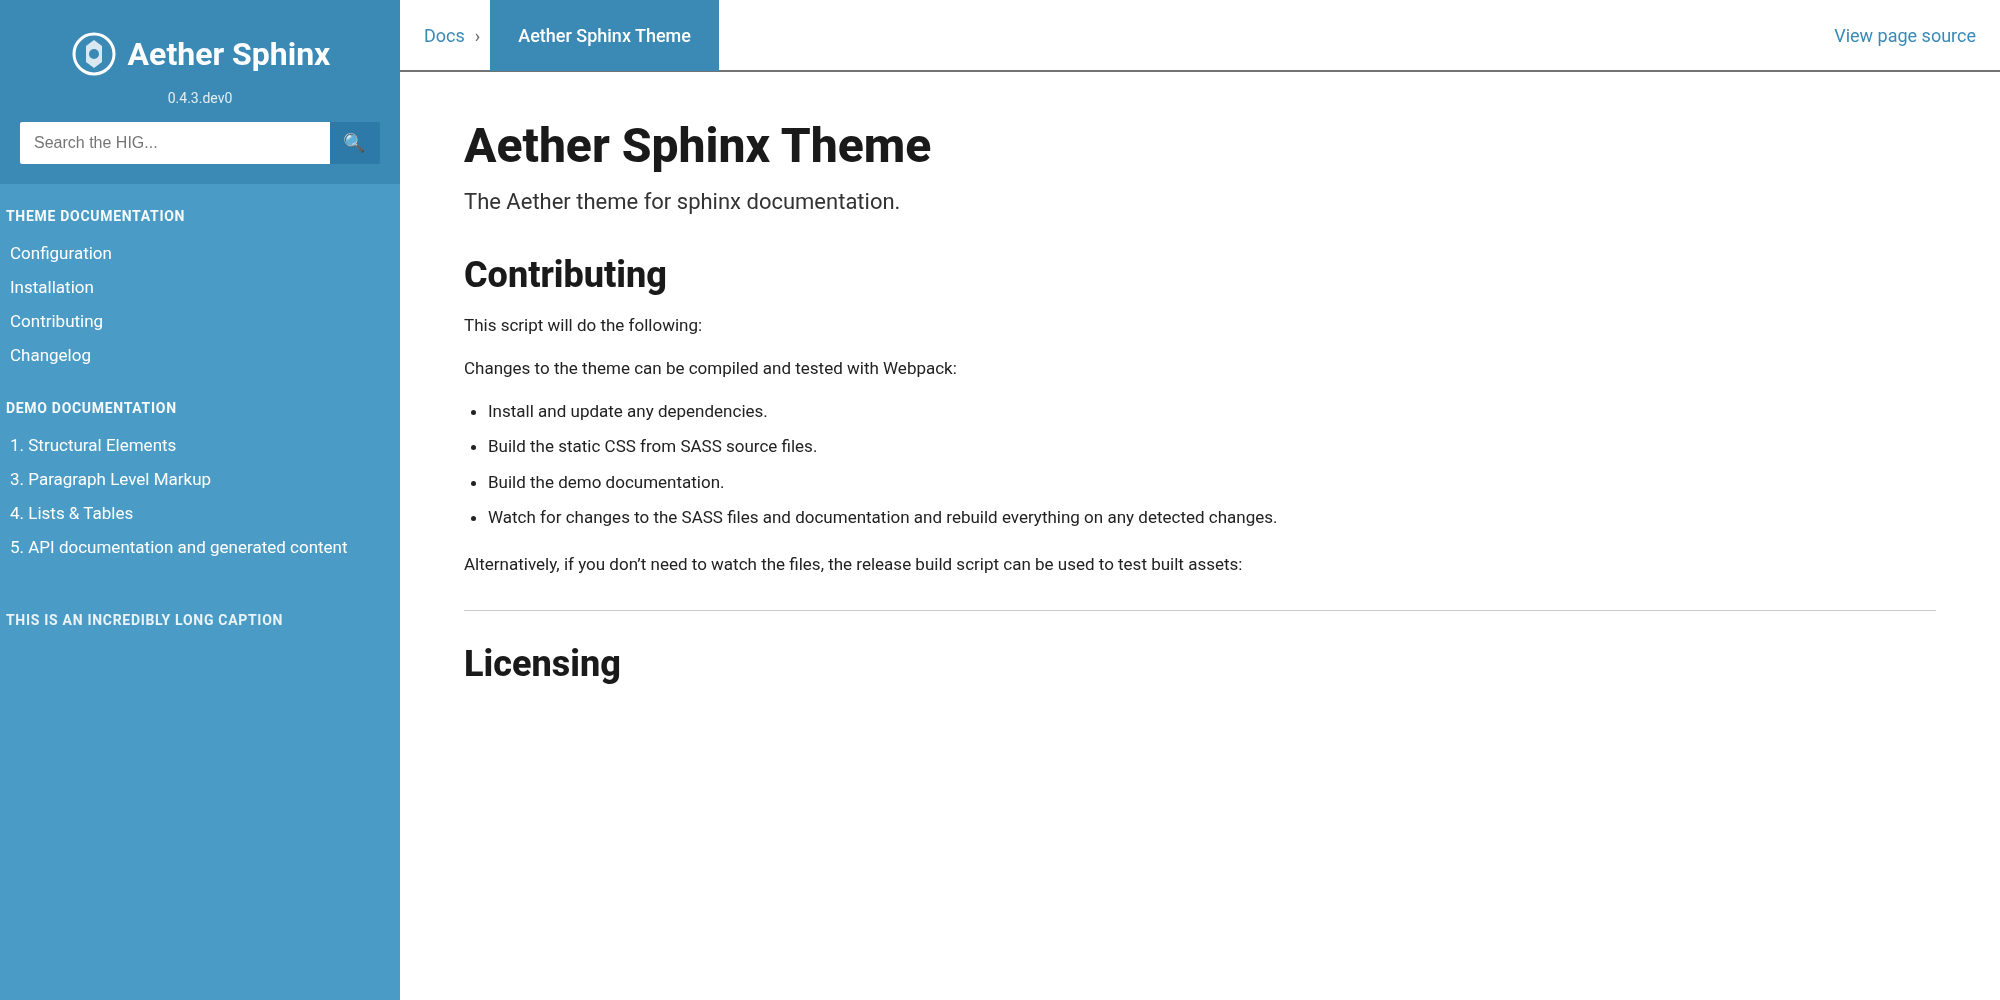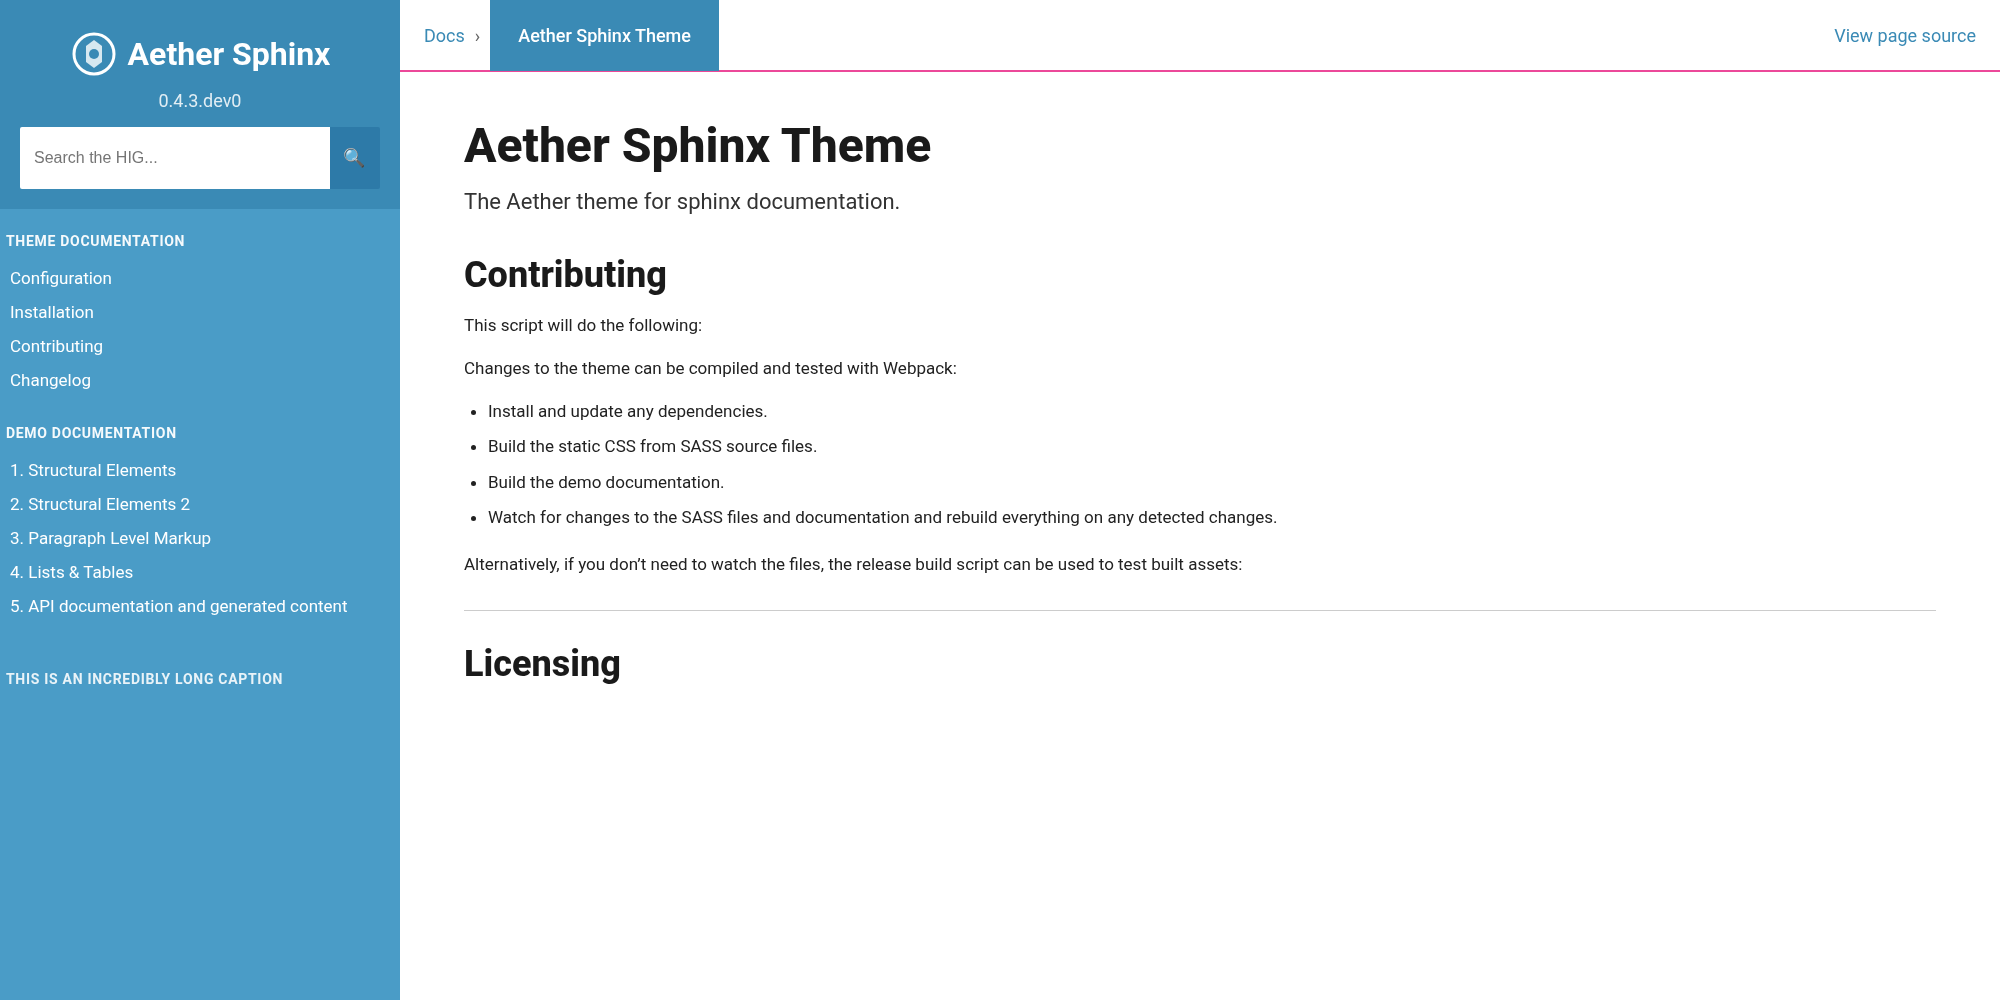--- a/index.html
+++ b/index.html
@@ -31,34 +31,34 @@
       margin-bottom: 12px;
     }
 
     #sidebar-title {
       font-size: 32px;
       font-weight: 700;
       color: white;
     }
 
     #sidebar-version {
-      font-size: 18px;
+      font-size: 14px;
       color: rgba(255,255,255,0.85);
       margin-bottom: 16px;
     }
 
     #search-container {
       display: flex;
       gap: 0;
       margin-top: 4px;
     }
 
     #search-input {
       flex: 1;
-      padding: 22px 14px;
+      padding: 12px 14px;
       border: none;
       font-size: 16px;
       outline: none;
       border-radius: 2px 0 0 2px;
       color: #333;
     }
 
     #search-button {
       background: #2d7aa8;
       border: none;
@@ -112,21 +112,21 @@
       display: flex;
       flex-direction: column;
       height: 100vh;
       overflow: hidden;
     }
 
     
     #topbar {
       display: flex;
       align-items: stretch;
-      border-bottom: 2px solid #ec4899;
+      border-bottom: 2px solid #737373;
       background: white;
       height: 72px;
       min-height: 72px;
     }
 
     #breadcrumb {
       display: flex;
       align-items: center;
       padding: 0 24px;
       gap: 10px;
@@ -251,21 +251,20 @@
 
   <div id="sidebar-nav">
     <div class="nav-section-label">THEME DOCUMENTATION</div>
     <a class="nav-item" href="#">Configuration</a>
     <a class="nav-item" href="#">Installation</a>
     <a class="nav-item" href="#">Contributing</a>
     <a class="nav-item" href="#">Changelog</a>
 
     <div class="nav-section-label" style="margin-top:28px;">DEMO DOCUMENTATION</div>
     <a class="nav-item" href="#">1. Structural Elements</a>
-    <a class="nav-item" href="#">2. Structural Elements 2</a>
     <a class="nav-item" href="#">3. Paragraph Level Markup</a>
     <a class="nav-item" href="#">4. Lists &amp; Tables</a>
     <a class="nav-item" href="#">5. API documentation and generated content</a>
 
     <div class="caption-label" style="margin-top:48px; font-size:14px; color:rgba(255,255,255,0.88); letter-spacing:0.05em;">THIS IS AN INCREDIBLY LONG CAPTION</div>
   </div>
 </div>
 
 <div id="main">
 

